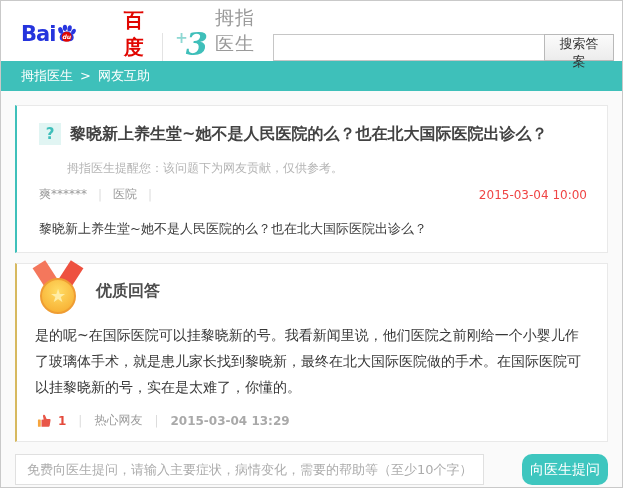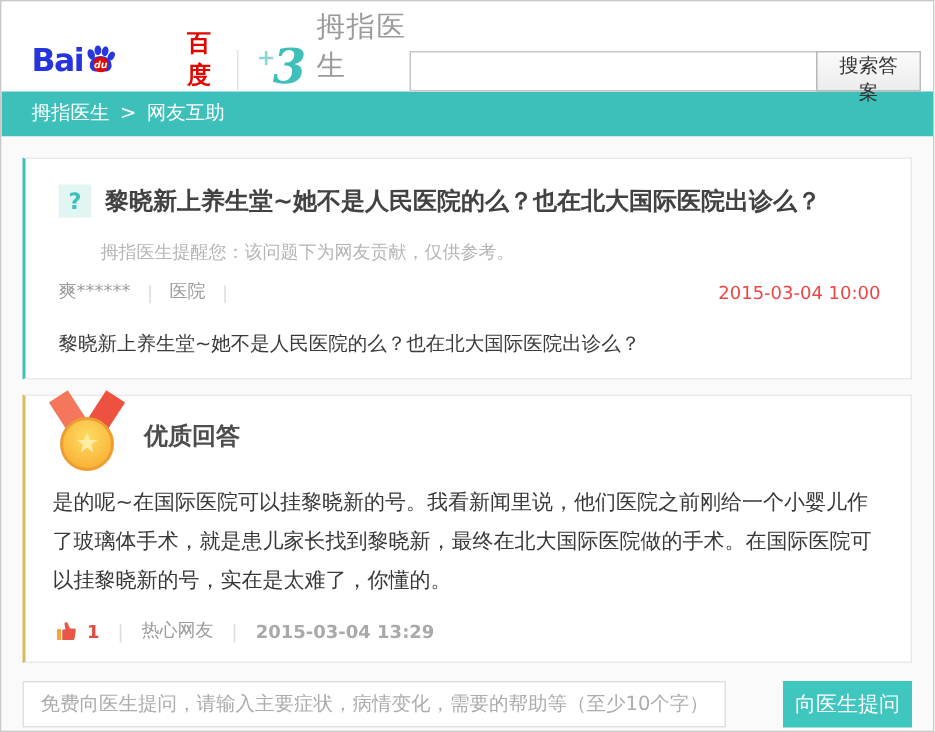--- a/index.html
+++ b/index.html
@@ -22,21 +22,21 @@
     display:flex;
     align-items:flex-end;
     padding:0 8px 0 20px;
     background:#fff;
   }
   .baidu-logo { display:flex; align-items:center; cursor:pointer; }
   .baidu-bai {
     color:#2534dd; font-size:21px; font-weight:bold; letter-spacing:-1px;
   }
   .baidu-paw { margin:0 1px 0 1px; display:block; }
-  .baidu-cn { color:#e10601; font-size:16px; font-weight:bold;margin-left:45px; }
+  .baidu-cn { color:#e10601; font-size:20px; font-weight:bold;margin-left:45px; }
   .logo-divider {
     width:1px; height:28px; background:#e3e3e3; margin:0 12px 0 10px;
   }
   .app-logo { display:flex; align-items:flex-end; cursor:pointer; }
   .app-plus {
     color:#8ed8d3; font-size:15px; font-weight:bold;
     margin-bottom:14px; margin-right:-2px;
   }
   .app-mark {
     color:#3fbfba; font-size:32px; font-weight:bold; font-style:italic;
@@ -148,21 +148,21 @@
     border:1px solid #e0e0e0;
     padding:0 11px; font-size:13px; color:#333;
     outline:none; background:#fff;
     font-family:inherit;
   }
   .ask-input::placeholder { color:#acacac; }
   .ask-button {
     width:86px; height:31px; margin-left:10px;
     background:#3ec6bf; color:#fff;
     border:none; font-size:14px; cursor:pointer;
-    border-radius:0;
+    border-radius:10px;
     font-family:inherit;
   }
 </style>
 </head>
 <body>
 
 <div class="window">
 
   <div class="header">
     <div class="baidu-logo">

